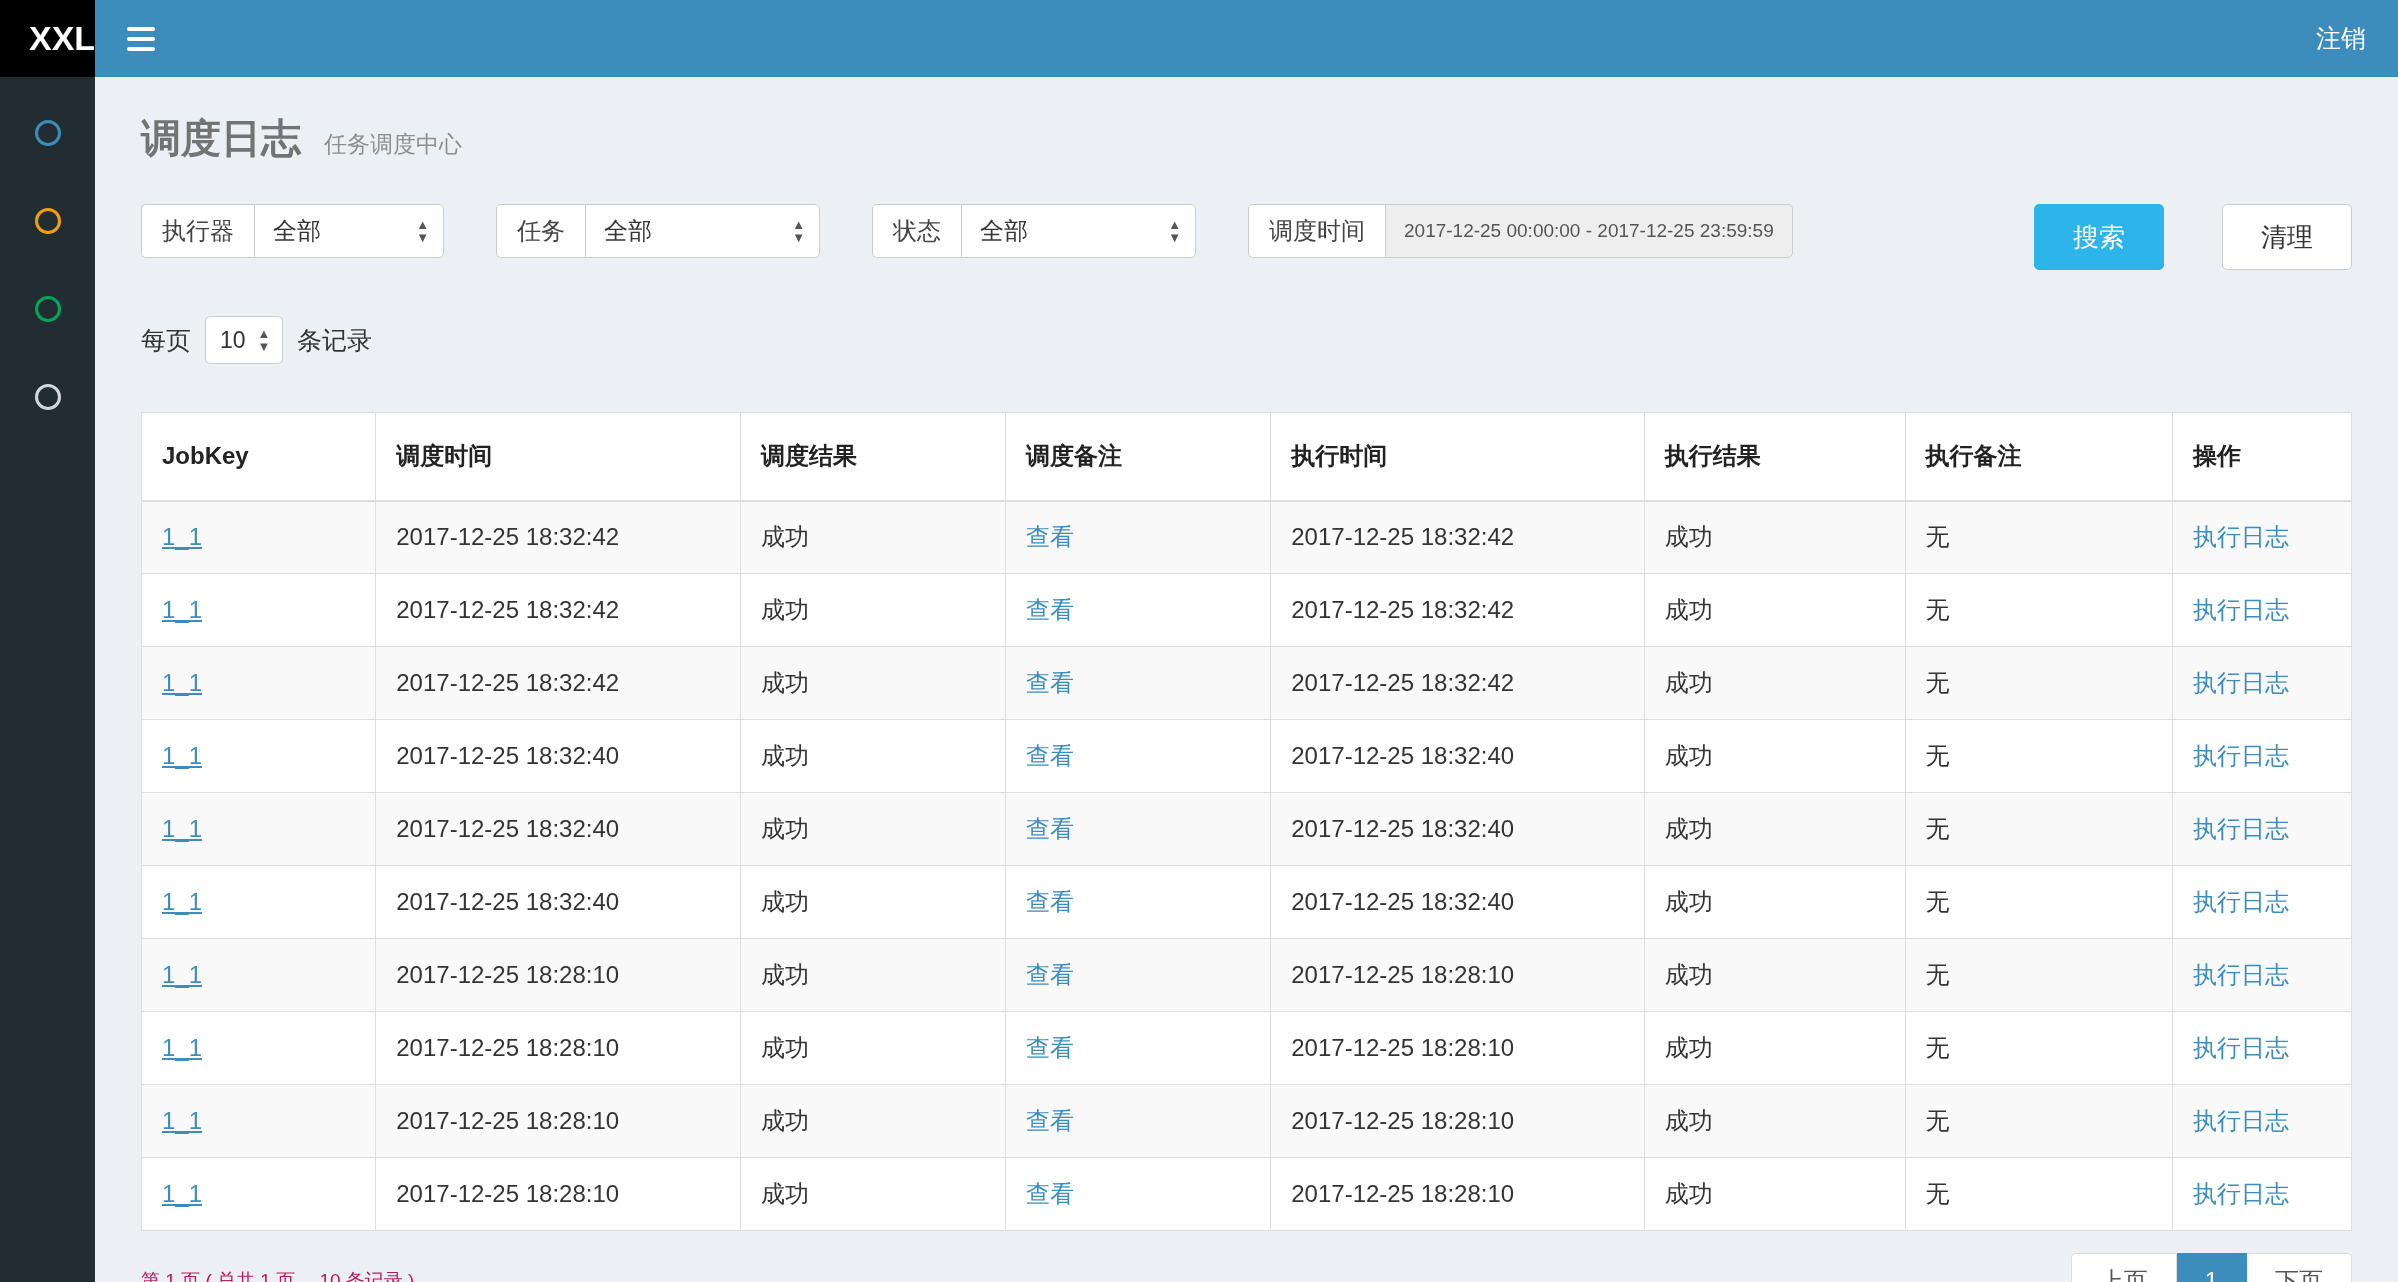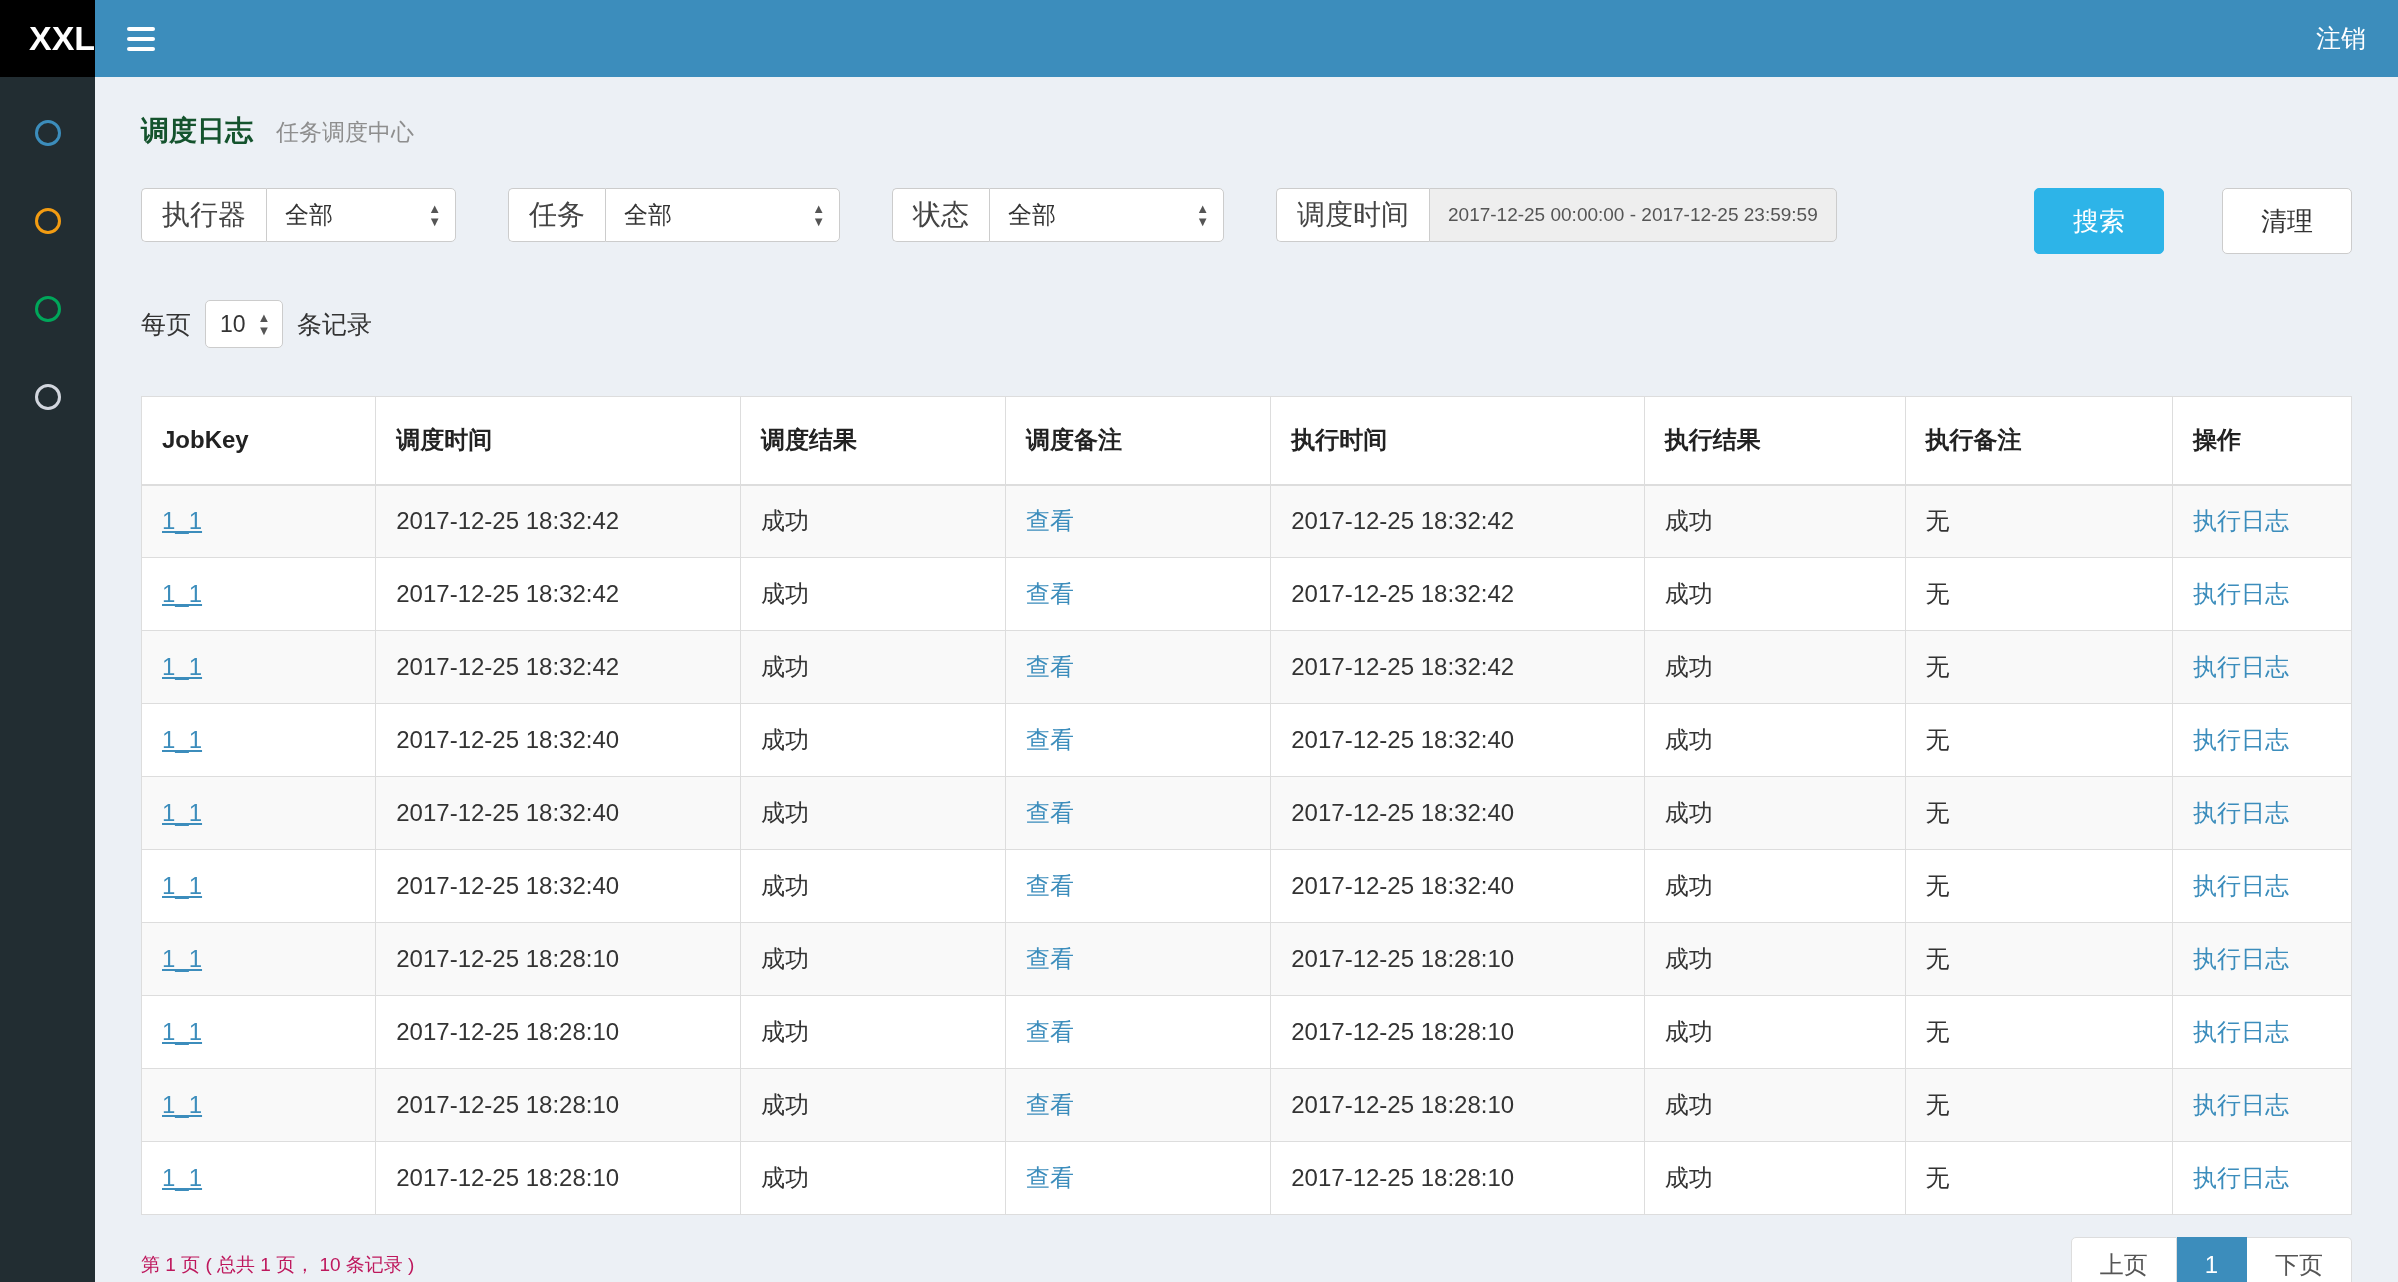--- a/index.html
+++ b/index.html
@@ -21,27 +21,27 @@
   .logout { color: #fff; font-size: 25px; font-weight: 500; cursor: pointer; }
 
   
   .sidebar { position: absolute; top: 77px; left: 0; bottom: 0; width: 95px; background: var(--sidebar_bg, #222d32); padding-top: 12px; }
   .side-item { height: 88px; display: flex; align-items: center; justify-content: center; cursor: pointer; }
   .circle-icon { width: 26px; height: 26px; border: 3px solid #fff; border-radius: 50%; }
 
   
   .content { position: absolute; top: 77px; left: 95px; right: 0; bottom: 0; background: var(--content_bg, #ecf0f5); overflow: hidden; }
   .page-header { margin: 34px 46px 0; }
-  .page-title { font-size: 28px; font-weight: 700; color: #14532d; display: inline; }
+  .page-title { font-size: 40px; font-weight: 700; color: #737373; display: inline; }
   .page-subtitle { font-size: 23px; font-weight: 400; color: #8e8e8e; margin-left: 14px; }
 
   
   .filter-row { margin: 38px 46px 0; display: flex; align-items: stretch; height: 54px; }
   .input-group { display: flex; margin-right: 52px; }
-  .ig-addon { display: flex; align-items: center; padding: 0 20px; background: #fff; border: 1px solid #ccc; border-right: 0; border-radius: 5px 0 0 5px; font-size: 28px; color: #444; white-space: nowrap; }
+  .ig-addon { display: flex; align-items: center; padding: 0 20px; background: #fff; border: 1px solid #ccc; border-right: 0; border-radius: 5px 0 0 5px; font-size: 24px; color: #444; white-space: nowrap; }
   .select-box { display: flex; align-items: center; justify-content: space-between; background: #fff; border: 1px solid #ccc; border-radius: 0 5px 5px 0; padding: 0 14px 0 18px; font-size: 24px; color: #333; cursor: pointer; }
   .sel-executor { min-width: 190px; }
   .sel-job, .sel-status { min-width: 235px; }
   .arrows { display: flex; flex-direction: column; font-size: 13px; line-height: 13px; color: #555; margin-left: 20px; }
   .time-input { display: flex; align-items: center; background: #eee; border: 1px solid #ccc; border-radius: 0 5px 5px 0; padding: 0 18px; font-size: 19px; color: #555; white-space: nowrap; cursor: text; }
   .btn { display: flex; align-items: center; justify-content: center; height: 66px; padding: 0 38px; font-size: 26px; border-radius: 5px; cursor: pointer; white-space: nowrap; }
   .btn-search { background: var(--info, #2db4e8); border: 1px solid var(--info, #2db4e8); color: #fff; margin-left: auto; }
   .btn-clear { background: #fff; border: 1px solid #ccc; color: #333; margin-left: 58px; }
 
   

